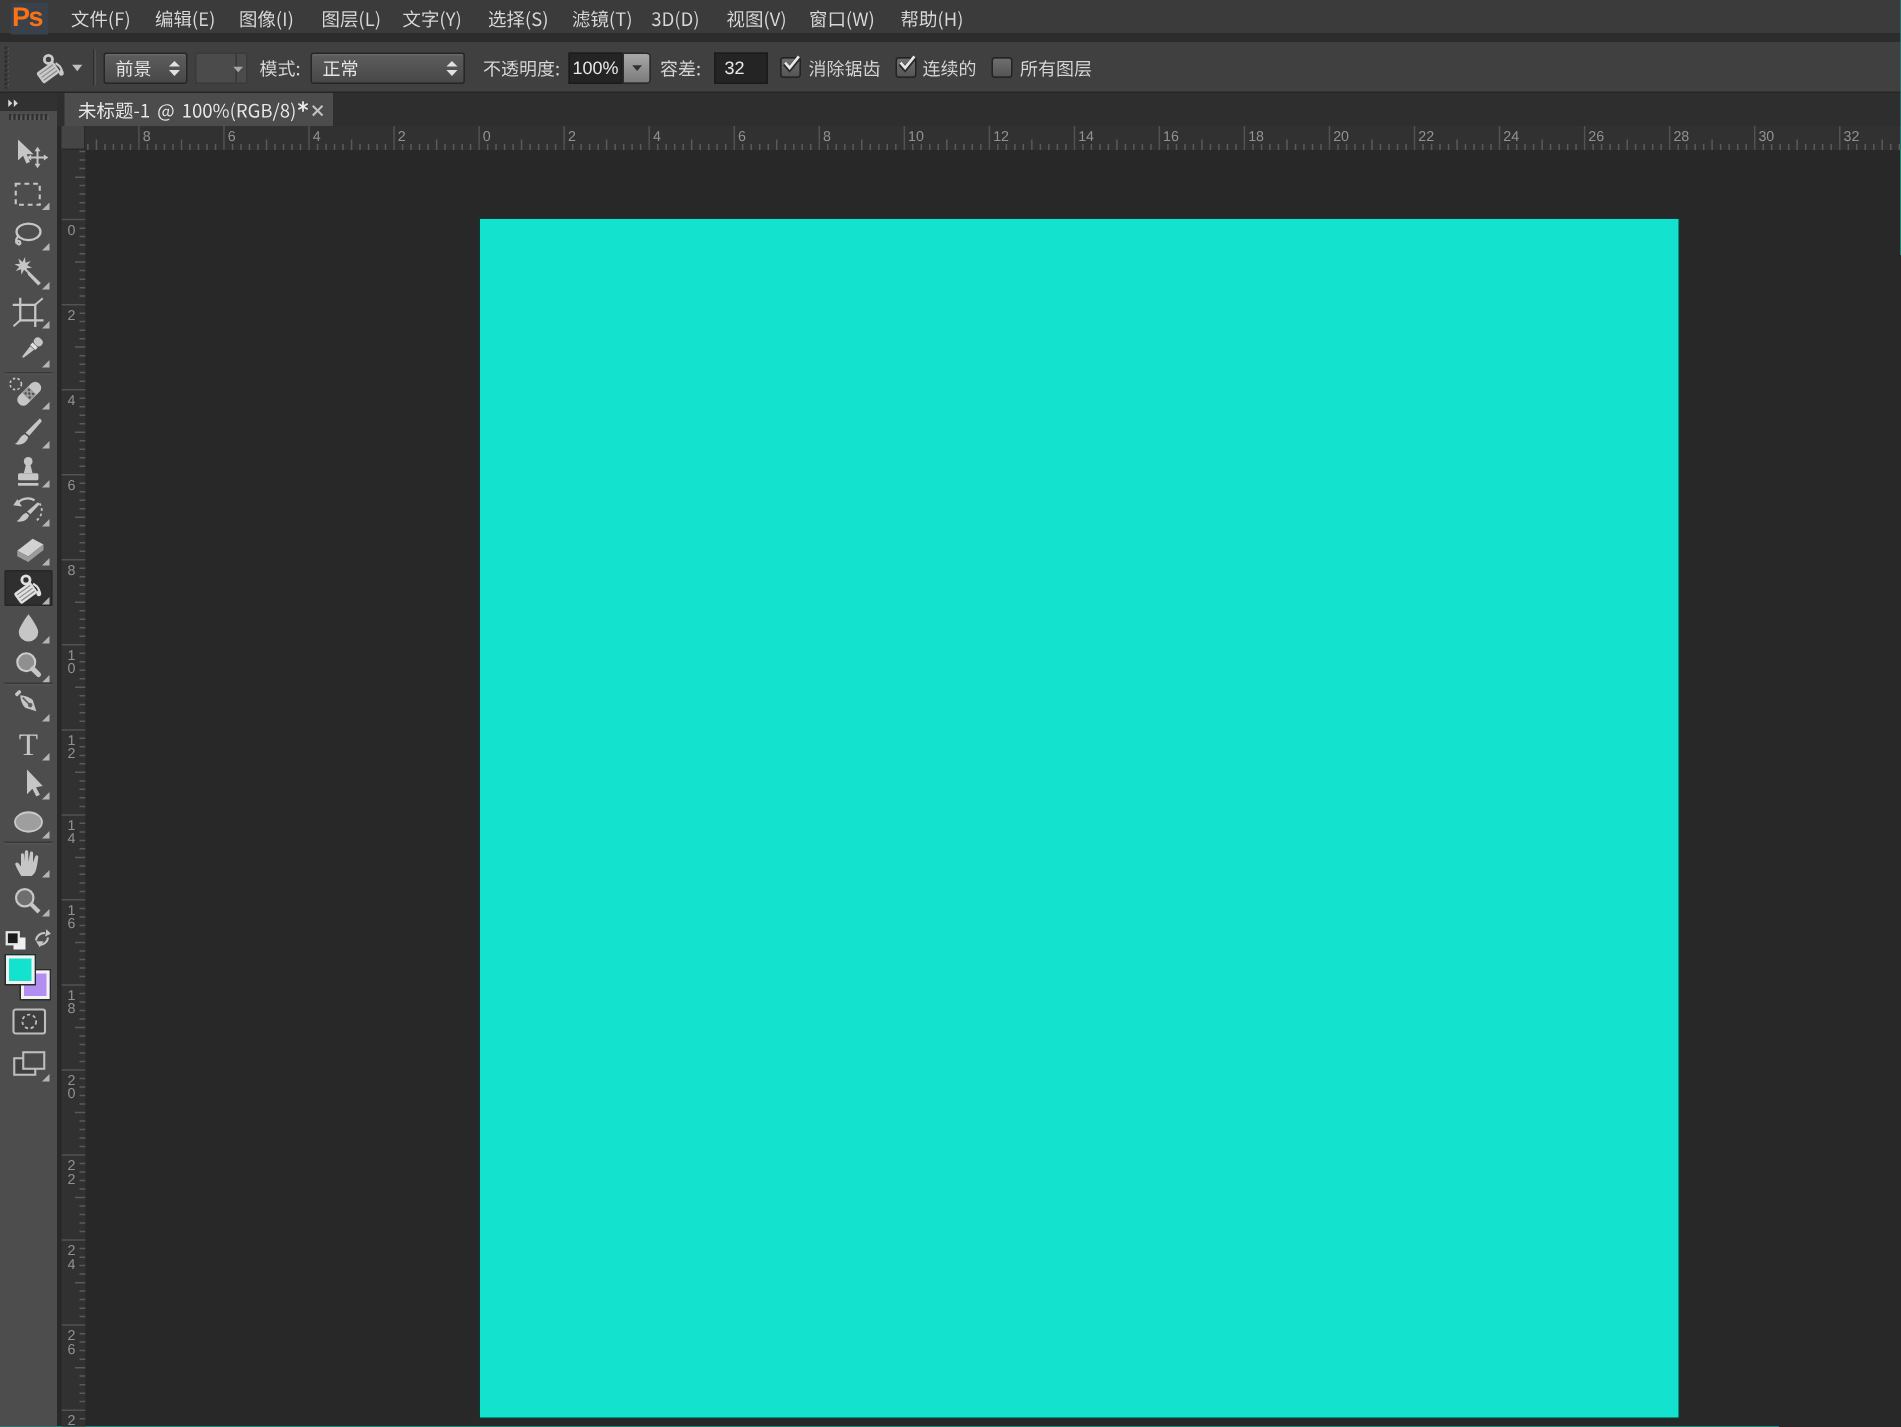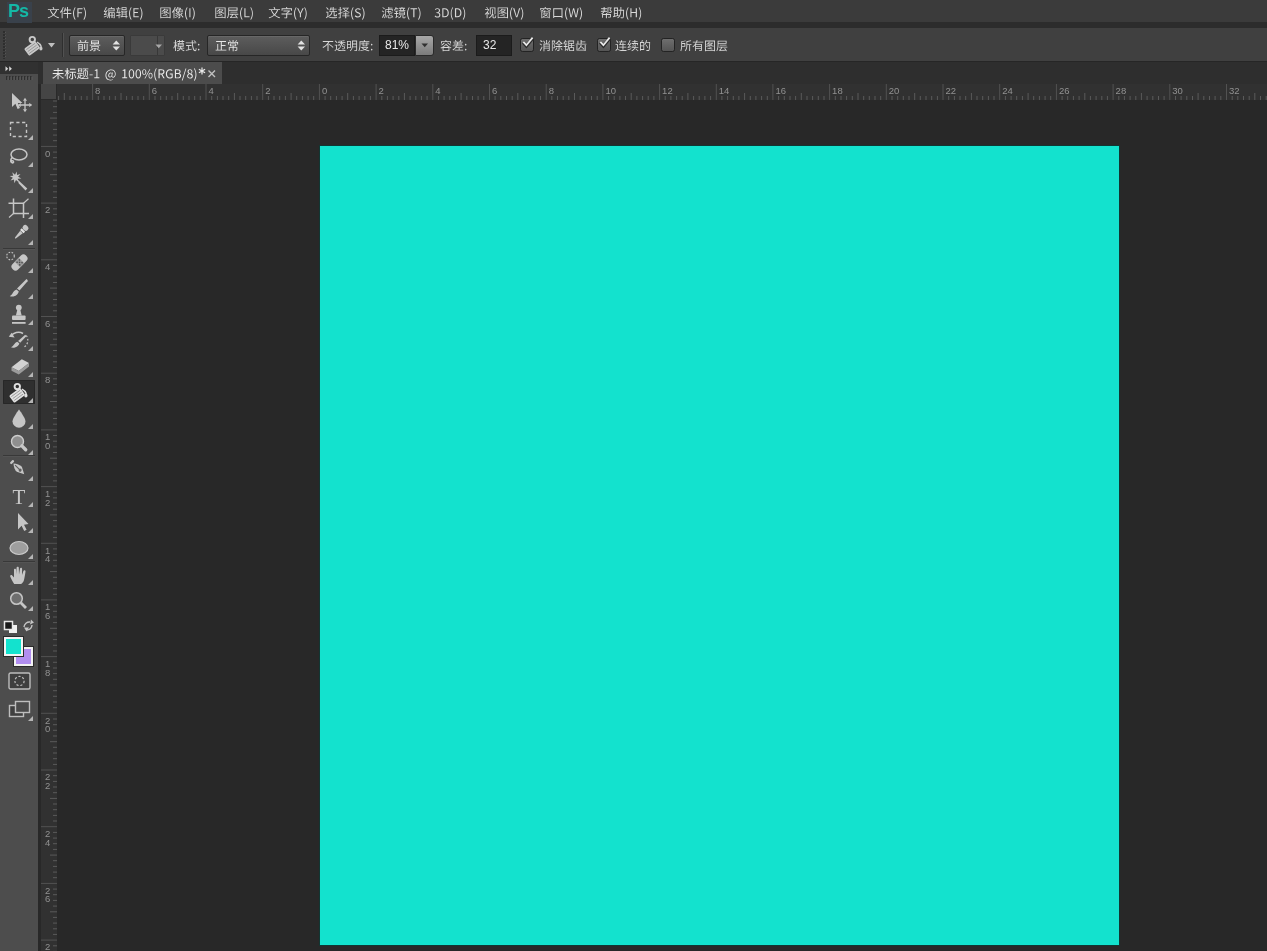--- a/index.html
+++ b/index.html
@@ -1,16 +1,16 @@
 <!DOCTYPE html>
 <html><head><meta charset="utf-8"><style>html,body{margin:0;padding:0}body{width:1267px;height:951px;overflow:hidden;background:#282828;font-family:"Liberation Sans",sans-serif;position:relative}.ab{position:absolute}</style></head><body>
 <div class="ab" style="left:0;top:0;width:1267px;height:22px;background:#3b3b3b"></div>
 <div class="ab" style="left:0;top:22px;width:1267px;height:6px;background:#2c2c2c"></div>
 <div class="ab" style="left:7px;top:2px;width:25px;height:21px;background:#39414b"></div>
-<div class="ab" style="left:8px;top:1px;font:bold 18px 'Liberation Sans';color:#14b8a6;letter-spacing:-1px">Ps</div>
+<div class="ab" style="left:8px;top:1px;font:bold 18px 'Liberation Sans';color:#f97316;letter-spacing:-1px">Ps</div>
 <svg style="position:absolute;left:47.0px;top:5.0px;overflow:visible" width="42" height="16" viewBox="0 -12.5 42 16.2">
     <path d="M5.3 -10.3C5.7 -9.7 6.1 -8.8 6.2 -8.3L7.2 -8.7C7.1 -9.2 6.6 -10.0 6.3 -10.6ZM0.6 -8.3V-7.4H2.6C3.3 -5.5 4.3 -3.8 5.6 -2.5C4.2 -1.4 2.5 -0.5 0.5 0.1C0.6 0.3 0.9 0.8 1.0 1.0C3.1 0.3 4.9 -0.6 6.3 -1.8C7.7 -0.6 9.4 0.4 11.4 0.9C11.6 0.7 11.9 0.2 12.1 0.1C10.1 -0.5 8.4 -1.3 7.0 -2.5C8.3 -3.8 9.2 -5.4 10.0 -7.4H11.9V-8.3ZM6.3 -3.2C5.1 -4.4 4.2 -5.8 3.6 -7.4H8.9C8.3 -5.7 7.4 -4.3 6.3 -3.2Z M16.5 -4.3V-3.4H20.1V1.0H21.0V-3.4H24.4V-4.3H21.0V-7.0H23.9V-7.9H21.0V-10.4H20.1V-7.9H18.4C18.5 -8.5 18.7 -9.1 18.8 -9.7L17.9 -9.9C17.6 -8.2 17.1 -6.6 16.4 -5.6C16.6 -5.5 17.0 -5.2 17.2 -5.1C17.5 -5.6 17.8 -6.3 18.1 -7.0H20.1V-4.3ZM15.8 -10.5C15.2 -8.6 14.1 -6.7 12.9 -5.5C13.1 -5.2 13.3 -4.8 13.4 -4.5C13.8 -5.0 14.2 -5.5 14.6 -6.0V1.0H15.5V-7.5C16.0 -8.3 16.4 -9.3 16.7 -10.2Z M28.0 2.5 28.7 2.1C27.6 0.4 27.1 -1.8 27.1 -3.9C27.1 -6.0 27.6 -8.1 28.7 -9.9L28.0 -10.2C26.8 -8.3 26.1 -6.3 26.1 -3.9C26.1 -1.4 26.8 0.6 28.0 2.5Z M30.5 0.0H31.6V-4.1H35.1V-5.1H31.6V-8.2H35.8V-9.2H30.5Z M37.4 2.5C38.5 0.6 39.2 -1.4 39.2 -3.9C39.2 -6.3 38.5 -8.3 37.4 -10.2L36.6 -9.9C37.7 -8.1 38.3 -6.0 38.3 -3.9C38.3 -1.8 37.7 0.4 36.6 2.1Z" fill="#d8d8d8"></path>
   </svg>
 <svg style="position:absolute;left:103.0px;top:5.0px;overflow:visible" width="43" height="16" viewBox="0 -12.5 43 16.2">
     <path d="M0.5 -0.7 0.7 0.2C1.8 -0.2 3.1 -0.8 4.3 -1.3L4.2 -2.0C2.8 -1.5 1.4 -1.0 0.5 -0.7ZM0.8 -5.3C0.9 -5.4 1.2 -5.4 2.6 -5.6C2.1 -4.8 1.7 -4.2 1.5 -4.0C1.1 -3.5 0.8 -3.2 0.6 -3.1C0.7 -2.9 0.8 -2.5 0.9 -2.3C1.1 -2.4 1.5 -2.6 4.2 -3.2C4.2 -3.4 4.2 -3.7 4.2 -4.0L2.1 -3.5C3.0 -4.7 3.8 -6.1 4.5 -7.5L3.8 -7.9C3.6 -7.4 3.3 -6.9 3.1 -6.5L1.7 -6.3C2.4 -7.4 3.1 -8.8 3.6 -10.2L2.7 -10.5C2.2 -9.0 1.4 -7.3 1.1 -6.9C0.9 -6.5 0.7 -6.2 0.5 -6.1C0.6 -5.9 0.7 -5.5 0.8 -5.3ZM7.8 -4.4V-2.5H6.8V-4.4ZM8.4 -4.4H9.3V-2.5H8.4ZM6.0 -5.2V0.9H6.8V-1.8H7.8V0.6H8.4V-1.8H9.3V0.6H10.0V-1.8H10.9V0.1C10.9 0.2 10.9 0.2 10.8 0.2C10.7 0.2 10.5 0.2 10.2 0.2C10.3 0.4 10.4 0.7 10.4 0.9C10.8 0.9 11.1 0.9 11.4 0.8C11.6 0.7 11.6 0.4 11.6 0.1V-5.2L10.9 -5.2ZM10.0 -4.4H10.9V-2.5H10.0ZM7.6 -10.3C7.8 -10.0 8.0 -9.5 8.1 -9.2H5.2V-6.4C5.2 -4.5 5.1 -1.7 3.9 0.3C4.1 0.4 4.5 0.6 4.7 0.8C5.8 -1.2 6.0 -4.2 6.0 -6.2H11.5V-9.2H9.1C9.0 -9.6 8.7 -10.1 8.4 -10.6ZM6.0 -8.3H10.6V-7.0H6.0Z M19.4 -9.4H22.7V-8.1H19.4ZM18.5 -10.1V-7.4H23.6V-10.1ZM13.5 -4.2C13.6 -4.2 14.0 -4.3 14.4 -4.3H15.6V-2.5L13.0 -2.1L13.2 -1.2L15.6 -1.7V1.0H16.4V-1.8L17.8 -2.1L17.8 -2.9L16.4 -2.7V-4.3H17.6V-5.2H16.4V-7.1H15.6V-5.2H14.3C14.7 -6.0 15.1 -7.1 15.3 -8.1H17.6V-9.0H15.6C15.7 -9.5 15.8 -9.9 15.9 -10.3L14.9 -10.5C14.9 -10.0 14.8 -9.5 14.7 -9.0H13.1V-8.1H14.5C14.2 -7.1 13.9 -6.3 13.8 -6.0C13.6 -5.4 13.4 -5.0 13.2 -5.0C13.3 -4.8 13.5 -4.3 13.5 -4.2ZM22.7 -5.9V-4.8H19.5V-5.9ZM17.5 -1.0 17.6 -0.1 22.7 -0.5V1.0H23.6V-0.6L24.5 -0.7L24.5 -1.4L23.6 -1.4V-5.9H24.4V-6.7H17.8V-5.9H18.6V-1.0ZM22.7 -4.1V-3.0H19.5V-4.1ZM22.7 -2.3V-1.3L19.5 -1.1V-2.3Z M28.0 2.5 28.7 2.1C27.6 0.4 27.1 -1.8 27.1 -3.9C27.1 -6.0 27.6 -8.1 28.7 -9.9L28.0 -10.2C26.8 -8.3 26.1 -6.3 26.1 -3.9C26.1 -1.4 26.8 0.6 28.0 2.5Z M30.5 0.0H35.9V-1.0H31.6V-4.3H35.1V-5.3H31.6V-8.2H35.8V-9.2H30.5Z M37.8 2.5C39.0 0.6 39.7 -1.4 39.7 -3.9C39.7 -6.3 39.0 -8.3 37.8 -10.2L37.1 -9.9C38.2 -8.1 38.7 -6.0 38.7 -3.9C38.7 -1.8 38.2 0.4 37.1 2.1Z" fill="#d8d8d8"></path>
   </svg>
 <svg style="position:absolute;left:159.0px;top:5.0px;overflow:visible" width="39" height="16" viewBox="0 -12.5 39 16.2">
     <path d="M4.7 -3.5C5.7 -3.3 7.0 -2.8 7.7 -2.5L8.1 -3.1C7.4 -3.5 6.1 -3.9 5.1 -4.1ZM3.4 -1.9C5.2 -1.7 7.3 -1.2 8.5 -0.8L8.9 -1.5C7.7 -1.9 5.6 -2.4 3.9 -2.5ZM1.1 -10.0V1.0H2.0V0.5H10.5V1.0H11.5V-10.0ZM2.0 -0.4V-9.1H10.5V-0.4ZM5.2 -8.8C4.5 -7.8 3.5 -6.9 2.4 -6.2C2.6 -6.1 2.9 -5.8 3.1 -5.7C3.4 -5.9 3.8 -6.2 4.2 -6.5C4.6 -6.1 5.1 -5.8 5.6 -5.4C4.5 -4.9 3.3 -4.5 2.2 -4.3C2.3 -4.2 2.5 -3.8 2.6 -3.6C3.9 -3.9 5.2 -4.3 6.4 -5.0C7.4 -4.4 8.6 -4.0 9.8 -3.7C9.9 -3.9 10.1 -4.2 10.3 -4.4C9.2 -4.6 8.1 -5.0 7.1 -5.4C8.1 -6.0 8.8 -6.7 9.4 -7.6L8.8 -7.9L8.7 -7.9H5.5C5.6 -8.1 5.8 -8.3 6.0 -8.6ZM4.7 -7.0 4.8 -7.1H8.1C7.6 -6.6 7.0 -6.2 6.3 -5.8C5.7 -6.2 5.1 -6.6 4.7 -7.0Z M18.6 -8.9H20.8C20.6 -8.5 20.4 -8.1 20.1 -7.9H17.8C18.1 -8.2 18.3 -8.5 18.6 -8.9ZM18.6 -10.5C18.1 -9.4 17.1 -8.1 15.7 -7.1C15.9 -7.0 16.2 -6.7 16.3 -6.5C16.6 -6.7 16.8 -6.9 17.0 -7.1V-5.2H18.9C18.3 -4.6 17.4 -4.1 16.1 -3.7C16.3 -3.5 16.5 -3.3 16.6 -3.1C17.8 -3.5 18.6 -3.9 19.2 -4.4C19.4 -4.2 19.6 -4.0 19.7 -3.8C18.9 -3.0 17.3 -2.2 16.1 -1.9C16.3 -1.7 16.5 -1.5 16.6 -1.3C17.7 -1.7 19.1 -2.5 20.1 -3.2C20.2 -3.0 20.3 -2.8 20.4 -2.6C19.4 -1.5 17.5 -0.6 16.0 -0.1C16.1 0.0 16.4 0.3 16.5 0.6C17.9 0.1 19.4 -0.8 20.5 -1.8C20.6 -1.0 20.5 -0.3 20.2 -0.0C20.1 0.2 19.9 0.2 19.6 0.2C19.4 0.2 19.1 0.2 18.8 0.2C18.9 0.4 19.0 0.8 19.0 1.0C19.3 1.0 19.6 1.0 19.8 1.0C20.2 1.0 20.6 0.9 20.9 0.6C21.4 0.1 21.6 -1.3 21.2 -2.6L21.8 -2.9C22.2 -1.5 23.0 -0.4 24.0 0.3C24.1 0.1 24.4 -0.3 24.6 -0.4C23.7 -1.0 22.9 -2.0 22.5 -3.2C23.0 -3.5 23.5 -3.8 23.9 -4.0L23.2 -4.6C22.6 -4.2 21.7 -3.7 20.9 -3.2C20.7 -3.8 20.3 -4.4 19.7 -4.8L20.0 -5.2H23.7V-7.9H21.1C21.4 -8.3 21.8 -8.8 22.1 -9.3L21.5 -9.7L21.3 -9.6H19.1L19.5 -10.3ZM17.8 -7.1H20.0C20.0 -6.8 19.9 -6.3 19.5 -5.9H17.8ZM20.8 -7.1H22.9V-5.9H20.5C20.7 -6.3 20.8 -6.8 20.8 -7.1ZM15.8 -10.5C15.1 -8.6 14.0 -6.7 12.9 -5.5C13.0 -5.2 13.3 -4.8 13.4 -4.5C13.8 -4.9 14.1 -5.4 14.5 -5.9V1.0H15.4V-7.4C15.9 -8.2 16.3 -9.2 16.7 -10.2Z M28.0 2.5 28.7 2.1C27.6 0.4 27.1 -1.8 27.1 -3.9C27.1 -6.0 27.6 -8.1 28.7 -9.9L28.0 -10.2C26.8 -8.3 26.1 -6.3 26.1 -3.9C26.1 -1.4 26.8 0.6 28.0 2.5Z M30.5 0.0H31.6V-9.2H30.5Z M34.1 2.5C35.3 0.6 36.0 -1.4 36.0 -3.9C36.0 -6.3 35.3 -8.3 34.1 -10.2L33.4 -9.9C34.5 -8.1 35.0 -6.0 35.0 -3.9C35.0 -1.8 34.5 0.4 33.4 2.1Z" fill="#d8d8d8"></path>
   </svg>
 <svg style="position:absolute;left:214.0px;top:5.0px;overflow:visible" width="42" height="16" viewBox="0 -12.5 42 16.2">
@@ -94,21 +94,21 @@
 <svg class="ab" style="left:297px;top:39.5px" width="9" height="12">
     <path d="M0.6,4.4 L8,4.4 L4.3,0.6 Z" fill="#e2e2e2"></path>
     <path d="M0.6,6.6 L8,6.6 L4.3,10.6 Z" fill="#e2e2e2"></path>
   </svg>
 <svg style="position:absolute;left:215.0px;top:38.0px;overflow:visible" width="26" height="16" viewBox="0 -12.0 26 15.6">
     <path d="M2.3 -6.1V-0.5H0.6V0.4H11.4V-0.5H6.8V-4.2H10.5V-5.1H6.8V-8.3H11.0V-9.2H1.1V-8.3H5.8V-0.5H3.2V-6.1Z M15.8 -5.9H20.3V-4.7H15.8ZM13.8 -3.0V0.4H14.7V-2.2H17.7V1.0H18.6V-2.2H21.4V-0.5C21.4 -0.4 21.4 -0.3 21.2 -0.3C21.0 -0.3 20.3 -0.3 19.6 -0.3C19.7 -0.1 19.9 0.2 19.9 0.5C20.9 0.5 21.5 0.5 21.9 0.3C22.2 0.2 22.3 -0.0 22.3 -0.5V-3.0H18.6V-4.0H21.2V-6.6H14.9V-4.0H17.7V-3.0ZM14.0 -9.6C14.4 -9.2 14.8 -8.6 15.0 -8.2H13.0V-5.6H13.9V-7.4H22.2V-5.6H23.1V-8.2H18.5V-10.1H17.6V-8.2H15.1L15.8 -8.6C15.6 -9.0 15.2 -9.5 14.8 -10.0ZM21.2 -10.0C20.9 -9.6 20.5 -8.9 20.1 -8.5L20.9 -8.2C21.2 -8.6 21.7 -9.1 22.1 -9.7Z" fill="#e6e6e6"></path>
   </svg>
 <svg style="position:absolute;left:322.0px;top:38.0px;overflow:visible" width="53" height="16" viewBox="0 -12.0 53 15.6">
     <path d="M6.7 -5.7C8.1 -4.8 9.9 -3.4 10.8 -2.4L11.5 -3.1C10.6 -4.1 8.8 -5.4 7.4 -6.3ZM0.8 -9.2V-8.3H6.2C5.0 -6.3 2.9 -4.2 0.5 -3.1C0.7 -2.9 1.0 -2.5 1.1 -2.3C2.8 -3.1 4.3 -4.4 5.5 -5.8V0.9H6.5V-7.0C6.8 -7.4 7.1 -7.9 7.3 -8.3H11.2V-9.2Z M12.7 -9.2C13.4 -8.6 14.2 -7.8 14.6 -7.2L15.3 -7.7C15.0 -8.3 14.1 -9.1 13.4 -9.7ZM22.2 -9.9C20.8 -9.6 18.2 -9.4 16.1 -9.3C16.1 -9.1 16.2 -8.8 16.3 -8.6C17.2 -8.7 18.1 -8.7 19.1 -8.8V-7.9H15.8V-7.2H18.6C17.8 -6.3 16.5 -5.5 15.4 -5.2C15.6 -5.0 15.8 -4.7 15.9 -4.5C17.1 -5.0 18.3 -5.8 19.1 -6.7V-5.1H20.0V-6.8C20.8 -5.8 22.0 -5.0 23.1 -4.6C23.2 -4.8 23.4 -5.1 23.6 -5.2C22.5 -5.6 21.3 -6.3 20.5 -7.2H23.4V-7.9H20.0V-8.9C21.0 -9.0 22.0 -9.1 22.8 -9.3ZM16.7 -4.8V-4.1H18.1C17.9 -2.8 17.4 -1.9 15.7 -1.4C15.9 -1.2 16.1 -0.9 16.2 -0.7C18.1 -1.4 18.7 -2.5 18.9 -4.1H20.4C20.3 -3.7 20.2 -3.4 20.1 -3.1H22.1C22.0 -2.2 21.9 -1.8 21.8 -1.6C21.7 -1.5 21.6 -1.5 21.4 -1.5C21.2 -1.5 20.6 -1.5 20.0 -1.6C20.1 -1.4 20.2 -1.1 20.2 -0.9C20.8 -0.8 21.4 -0.8 21.7 -0.9C22.0 -0.9 22.2 -0.9 22.4 -1.1C22.7 -1.4 22.8 -2.0 23.0 -3.4C23.0 -3.5 23.0 -3.7 23.0 -3.7H21.1L21.3 -4.8ZM15.0 -5.5H12.7V-4.6H14.1V-1.0C13.6 -0.8 13.1 -0.3 12.5 0.2L13.1 1.0C13.8 0.2 14.5 -0.4 14.9 -0.4C15.2 -0.4 15.6 -0.1 16.0 0.2C16.8 0.7 17.8 0.8 19.2 0.8C20.4 0.8 22.4 0.8 23.3 0.7C23.4 0.4 23.5 -0.0 23.6 -0.2C22.4 -0.1 20.6 -0.0 19.2 -0.0C17.9 -0.0 16.9 -0.1 16.2 -0.6C15.6 -0.9 15.3 -1.2 15.0 -1.2Z M28.1 -5.4V-3.0H25.8V-5.4ZM28.1 -6.2H25.8V-8.5H28.1ZM25.0 -9.3V-1.1H25.8V-2.2H28.9V-9.3ZM34.2 -8.7V-6.6H30.9V-8.7ZM30.0 -9.6V-5.3C30.0 -3.4 29.8 -1.1 27.8 0.4C28.0 0.6 28.3 0.9 28.4 1.0C29.8 -0.0 30.4 -1.5 30.7 -2.9H34.2V-0.2C34.2 -0.0 34.2 0.1 33.9 0.1C33.7 0.1 33.0 0.1 32.2 0.0C32.3 0.3 32.5 0.7 32.5 0.9C33.6 0.9 34.2 0.9 34.6 0.8C35.0 0.6 35.1 0.3 35.1 -0.2V-9.6ZM34.2 -5.8V-3.7H30.8C30.9 -4.2 30.9 -4.8 30.9 -5.3V-5.8Z M40.6 -7.7V-6.7H38.7V-5.9H40.6V-3.9H45.3V-5.9H47.2V-6.7H45.3V-7.7H44.4V-6.7H41.5V-7.7ZM44.4 -5.9V-4.7H41.5V-5.9ZM45.1 -2.4C44.6 -1.8 43.8 -1.3 42.9 -0.9C42.1 -1.3 41.4 -1.8 40.9 -2.4ZM38.9 -3.2V-2.4H40.4L40.0 -2.3C40.5 -1.6 41.2 -1.0 42.0 -0.6C40.8 -0.2 39.6 0.0 38.3 0.1C38.4 0.3 38.6 0.7 38.7 0.9C40.2 0.7 41.6 0.4 42.9 -0.1C44.1 0.4 45.5 0.8 47.0 1.0C47.1 0.7 47.4 0.4 47.5 0.2C46.2 0.1 45.0 -0.2 43.9 -0.6C45.0 -1.1 45.9 -1.9 46.4 -2.9L45.8 -3.2L45.7 -3.2ZM41.7 -9.9C41.8 -9.6 42.0 -9.2 42.2 -8.9H37.5V-5.6C37.5 -3.8 37.4 -1.3 36.4 0.6C36.7 0.6 37.1 0.8 37.2 1.0C38.3 -0.9 38.4 -3.7 38.4 -5.6V-8.0H47.4V-8.9H43.2C43.0 -9.3 42.8 -9.8 42.6 -10.1Z M49.7 -4.7C50.1 -4.7 50.5 -5.0 50.5 -5.5C50.5 -6.0 50.1 -6.4 49.7 -6.4C49.2 -6.4 48.9 -6.0 48.9 -5.5C48.9 -5.0 49.2 -4.7 49.7 -4.7ZM49.7 0.2C50.1 0.2 50.5 -0.2 50.5 -0.7C50.5 -1.2 50.1 -1.5 49.7 -1.5C49.2 -1.5 48.9 -1.2 48.9 -0.7C48.9 -0.2 49.2 0.2 49.7 0.2Z" fill="#d6d6d6"></path>
   </svg>
-<div class="ab" style="left:379px;top:35px;width:36px;height:21px;background:#242424;border:1px solid #1b1b1b;box-sizing:border-box;color:#e8e8e8;font-size:12px;text-align:center;line-height:18px">81%</div>
+<div class="ab" style="left:379px;top:35px;width:36px;height:21px;background:#242424;border:1px solid #1b1b1b;box-sizing:border-box;color:#e8e8e8;font-size:12px;text-align:center;line-height:18px">100%</div>
 <div class="ab" style="left:415px;top:35px;width:19px;height:21px;background:linear-gradient(#a8a8a8,#7b7b7b);border:1px solid #2a2a2a;border-radius:0 3px 3px 0;box-sizing:border-box"></div>
 <svg class="ab" style="left:420.5px;top:43px" width="8" height="5">
     <path d="M0.5,0.5 L7,0.5 L3.75,4.3 Z" fill="#303030"></path>
   </svg>
 <svg style="position:absolute;left:440.0px;top:38.0px;overflow:visible" width="29" height="16" viewBox="0 -12.0 29 15.6">
     <path d="M4.0 -7.6C3.3 -6.7 2.2 -5.9 1.1 -5.3C1.3 -5.2 1.6 -4.8 1.7 -4.6C2.8 -5.3 4.0 -6.3 4.8 -7.3ZM7.0 -7.1C8.1 -6.4 9.5 -5.3 10.2 -4.7L10.8 -5.3C10.1 -5.9 8.7 -6.9 7.6 -7.6ZM5.9 -6.5C4.8 -4.8 2.7 -3.3 0.4 -2.4C0.7 -2.2 0.9 -1.9 1.0 -1.7C1.6 -1.9 2.1 -2.2 2.6 -2.5V1.0H3.5V0.6H8.5V0.9H9.4V-2.6C9.9 -2.4 10.4 -2.1 10.9 -1.8C11.1 -2.1 11.3 -2.4 11.5 -2.6C9.6 -3.4 7.9 -4.3 6.5 -5.9L6.7 -6.2ZM3.5 -0.2V-2.3H8.5V-0.2ZM3.6 -3.1C4.5 -3.7 5.3 -4.4 6.0 -5.2C6.8 -4.3 7.7 -3.6 8.6 -3.1ZM5.2 -9.9C5.4 -9.7 5.5 -9.3 5.7 -9.0H1.0V-6.8H1.9V-8.1H10.1V-6.8H11.0V-9.0H6.7C6.6 -9.3 6.3 -9.8 6.1 -10.2Z M20.3 -10.1C20.1 -9.6 19.7 -9.0 19.4 -8.5H16.6C16.5 -9.0 16.0 -9.6 15.6 -10.1L14.9 -9.7C15.1 -9.4 15.4 -8.9 15.6 -8.5H13.3V-7.7H17.3C17.2 -7.3 17.1 -7.0 17.0 -6.6H13.8V-5.8H16.8C16.7 -5.5 16.5 -5.1 16.4 -4.8H12.7V-3.9H15.9C15.1 -2.5 14.0 -1.4 12.5 -0.6C12.7 -0.4 13.0 -0.0 13.1 0.2C14.4 -0.6 15.4 -1.5 16.2 -2.7V-2.1H18.7V-0.4H14.7V0.4H23.2V-0.4H19.6V-2.1H22.4V-3.0H16.4C16.6 -3.3 16.8 -3.6 17.0 -3.9H23.3V-4.8H17.4C17.5 -5.1 17.6 -5.5 17.7 -5.8H22.2V-6.6H18.0C18.1 -7.0 18.2 -7.3 18.2 -7.7H22.8V-8.5H20.4C20.7 -8.9 21.0 -9.4 21.3 -9.8Z M25.7 -4.7C26.1 -4.7 26.5 -5.0 26.5 -5.5C26.5 -6.0 26.1 -6.4 25.7 -6.4C25.2 -6.4 24.9 -6.0 24.9 -5.5C24.9 -5.0 25.2 -4.7 25.7 -4.7ZM25.7 0.2C26.1 0.2 26.5 -0.2 26.5 -0.7C26.5 -1.2 26.1 -1.5 25.7 -1.5C25.2 -1.5 24.9 -1.2 24.9 -0.7C24.9 -0.2 25.2 0.2 25.7 0.2Z" fill="#d6d6d6"></path>
   </svg>
 <div class="ab" style="left:476px;top:35px;width:36px;height:21px;background:#242424;border:1px solid #1b1b1b;box-sizing:border-box;color:#e8e8e8;font-size:12px;line-height:18px;padding-left:6px">32</div>
 <div class="ab" style="left:520px;top:38px;width:14px;height:14px;background:linear-gradient(#6e6e6e,#555555);border:1px solid #232323;border-radius:2.5px;box-sizing:border-box"></div>
 <svg class="ab" style="left:520px;top:34px" width="17" height="18">

